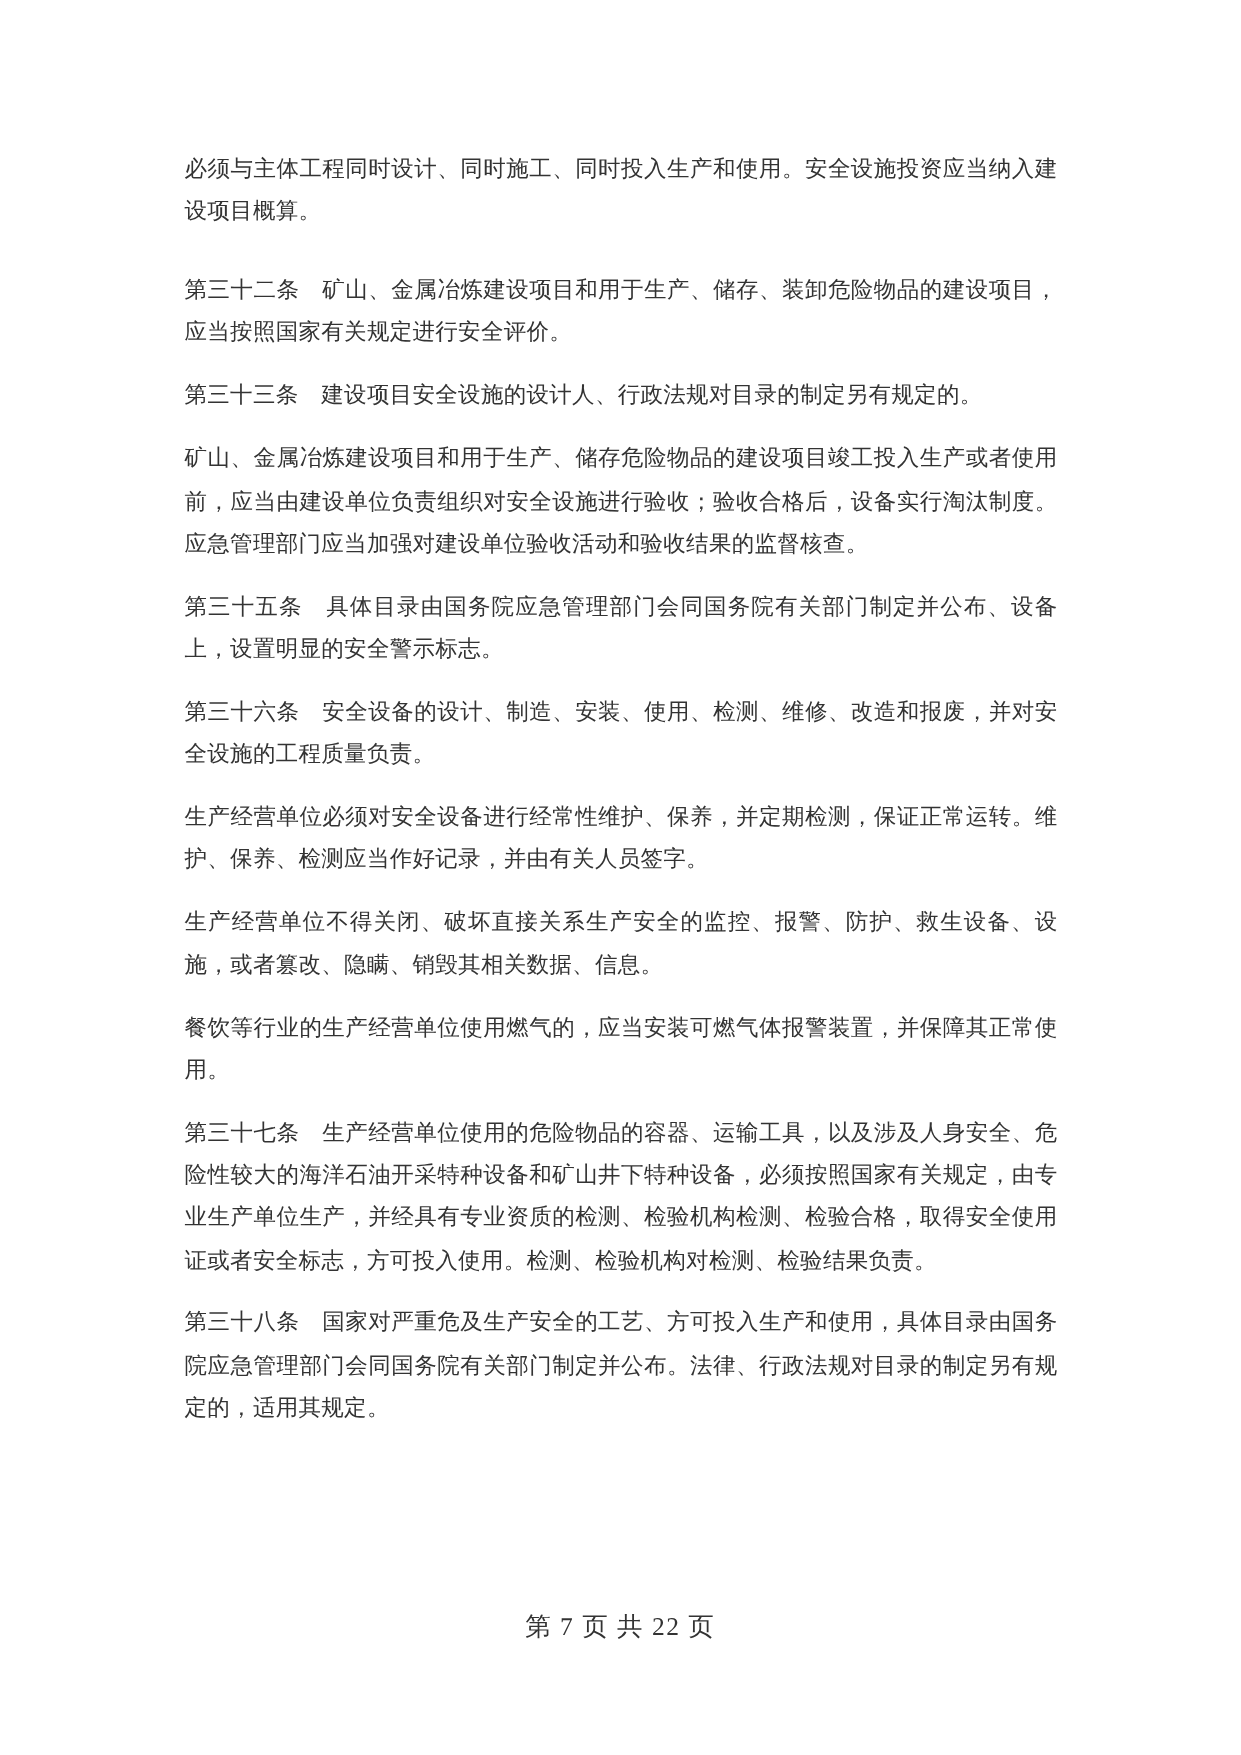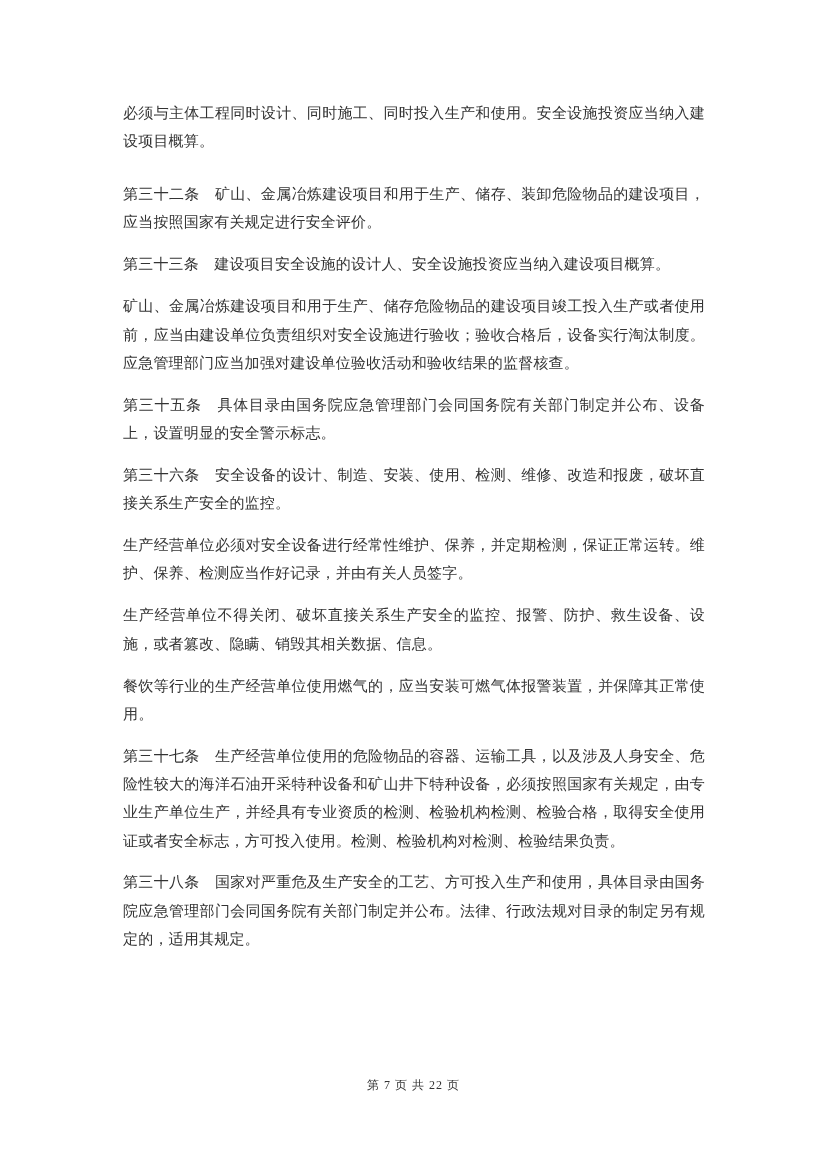--- a/index.html
+++ b/index.html
@@ -36,37 +36,37 @@
   }
   p.doc.sp-lg {
     margin-bottom: 24.6px;
   }
   .footer {
     position: absolute;
     left: 0;
     top: 1076px;
     width: 827px;
     text-align: center;
-    font-size: 12px;
+    font-size: 17px;
     line-height: 18px;
     color: #333333;
     letter-spacing: 1px;
   }
 </style>
 </head>
 <body>
 
 <div class="page">
   <div class="content">
     <p class="doc sp-lg">必须与主体工程同时设计、同时施工、同时投入生产和使用。安全设施投资应当纳入建设项目概算。</p>
     <p class="doc">第三十二条　矿山、金属冶炼建设项目和用于生产、储存、装卸危险物品的建设项目，应当按照国家有关规定进行安全评价。</p>
-    <p class="doc">第三十三条　建设项目安全设施的设计人、安全设施投资应当纳入建设项目概算。</p>
+    <p class="doc">第三十三条　建设项目安全设施的设计人、行政法规对目录的制定另有规定的。</p>
     <p class="doc">矿山、金属冶炼建设项目和用于生产、储存危险物品的建设项目竣工投入生产或者使用前，应当由建设单位负责组织对安全设施进行验收；验收合格后，设备实行淘汰制度。应急管理部门应当加强对建设单位验收活动和验收结果的监督核查。</p>
     <p class="doc">第三十五条　具体目录由国务院应急管理部门会同国务院有关部门制定并公布、设备上，设置明显的安全警示标志。</p>
-    <p class="doc">第三十六条　安全设备的设计、制造、安装、使用、检测、维修、改造和报废，破坏直接关系生产安全的监控。</p>
+    <p class="doc">第三十六条　安全设备的设计、制造、安装、使用、检测、维修、改造和报废，并对安全设施的工程质量负责。</p>
     <p class="doc">生产经营单位必须对安全设备进行经常性维护、保养，并定期检测，保证正常运转。维护、保养、检测应当作好记录，并由有关人员签字。</p>
     <p class="doc">生产经营单位不得关闭、破坏直接关系生产安全的监控、报警、防护、救生设备、设施，或者篡改、隐瞒、销毁其相关数据、信息。</p>
     <p class="doc">餐饮等行业的生产经营单位使用燃气的，应当安装可燃气体报警装置，并保障其正常使用。</p>
     <p class="doc">第三十七条　生产经营单位使用的危险物品的容器、运输工具，以及涉及人身安全、危险性较大的海洋石油开采特种设备和矿山井下特种设备，必须按照国家有关规定，由专业生产单位生产，并经具有专业资质的检测、检验机构检测、检验合格，取得安全使用证或者安全标志，方可投入使用。检测、检验机构对检测、检验结果负责。</p>
     <p class="doc">第三十八条　国家对严重危及生产安全的工艺、方可投入生产和使用，具体目录由国务院应急管理部门会同国务院有关部门制定并公布。法律、行政法规对目录的制定另有规定的，适用其规定。</p>
   </div>
   <div class="footer">第 7 页 共 22 页</div>
 </div>
 
 </body></html>

